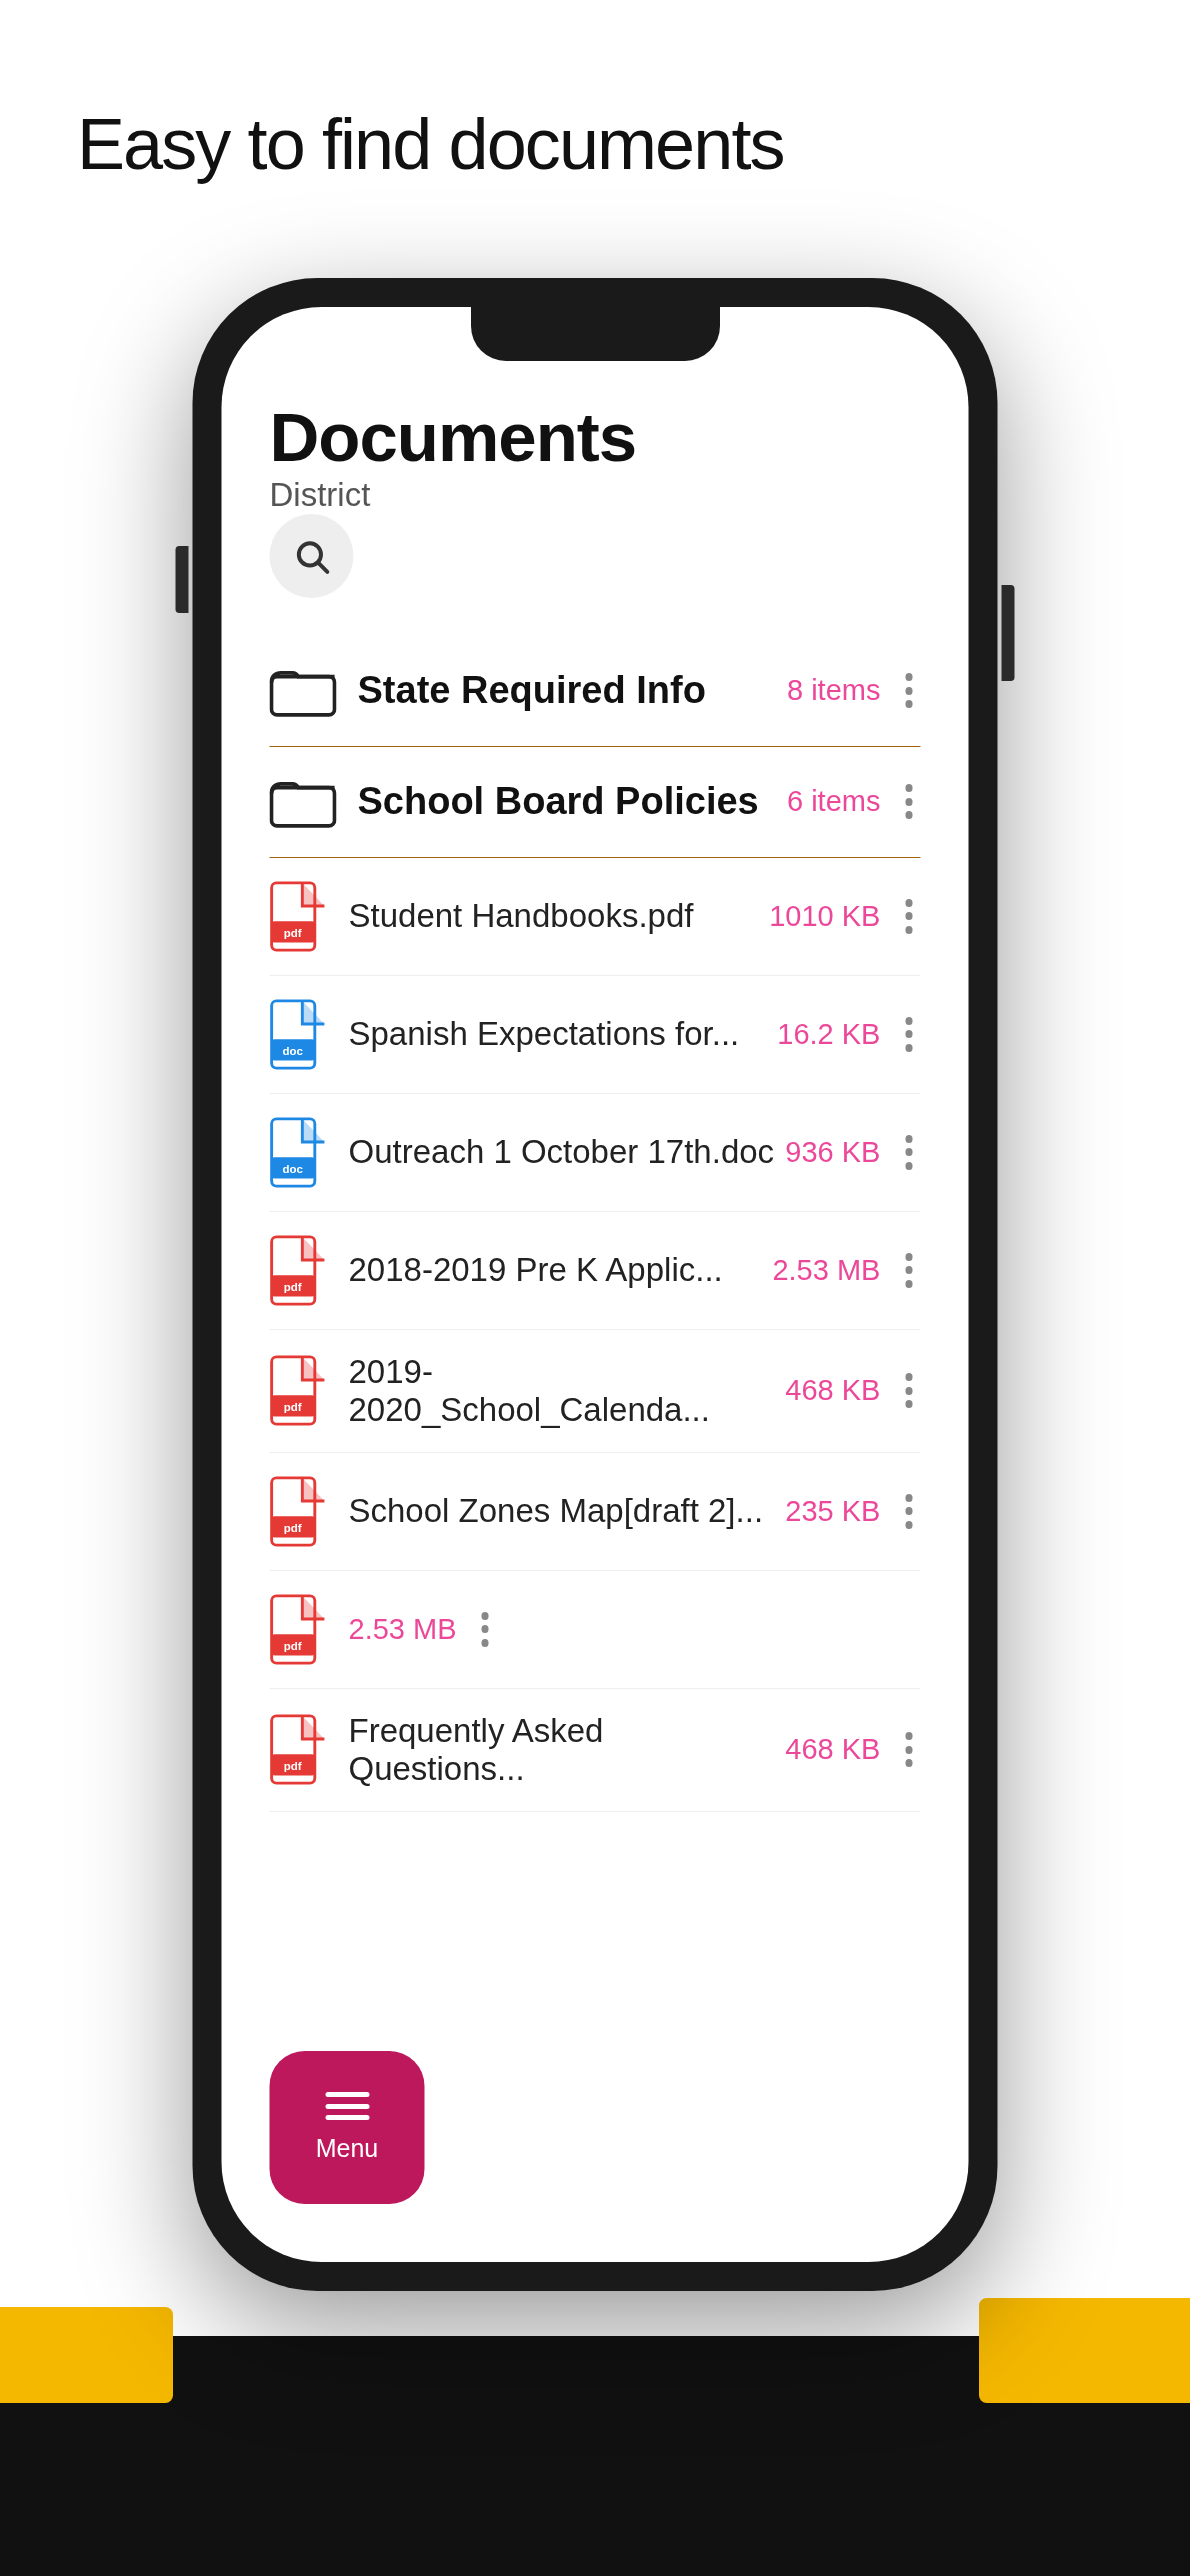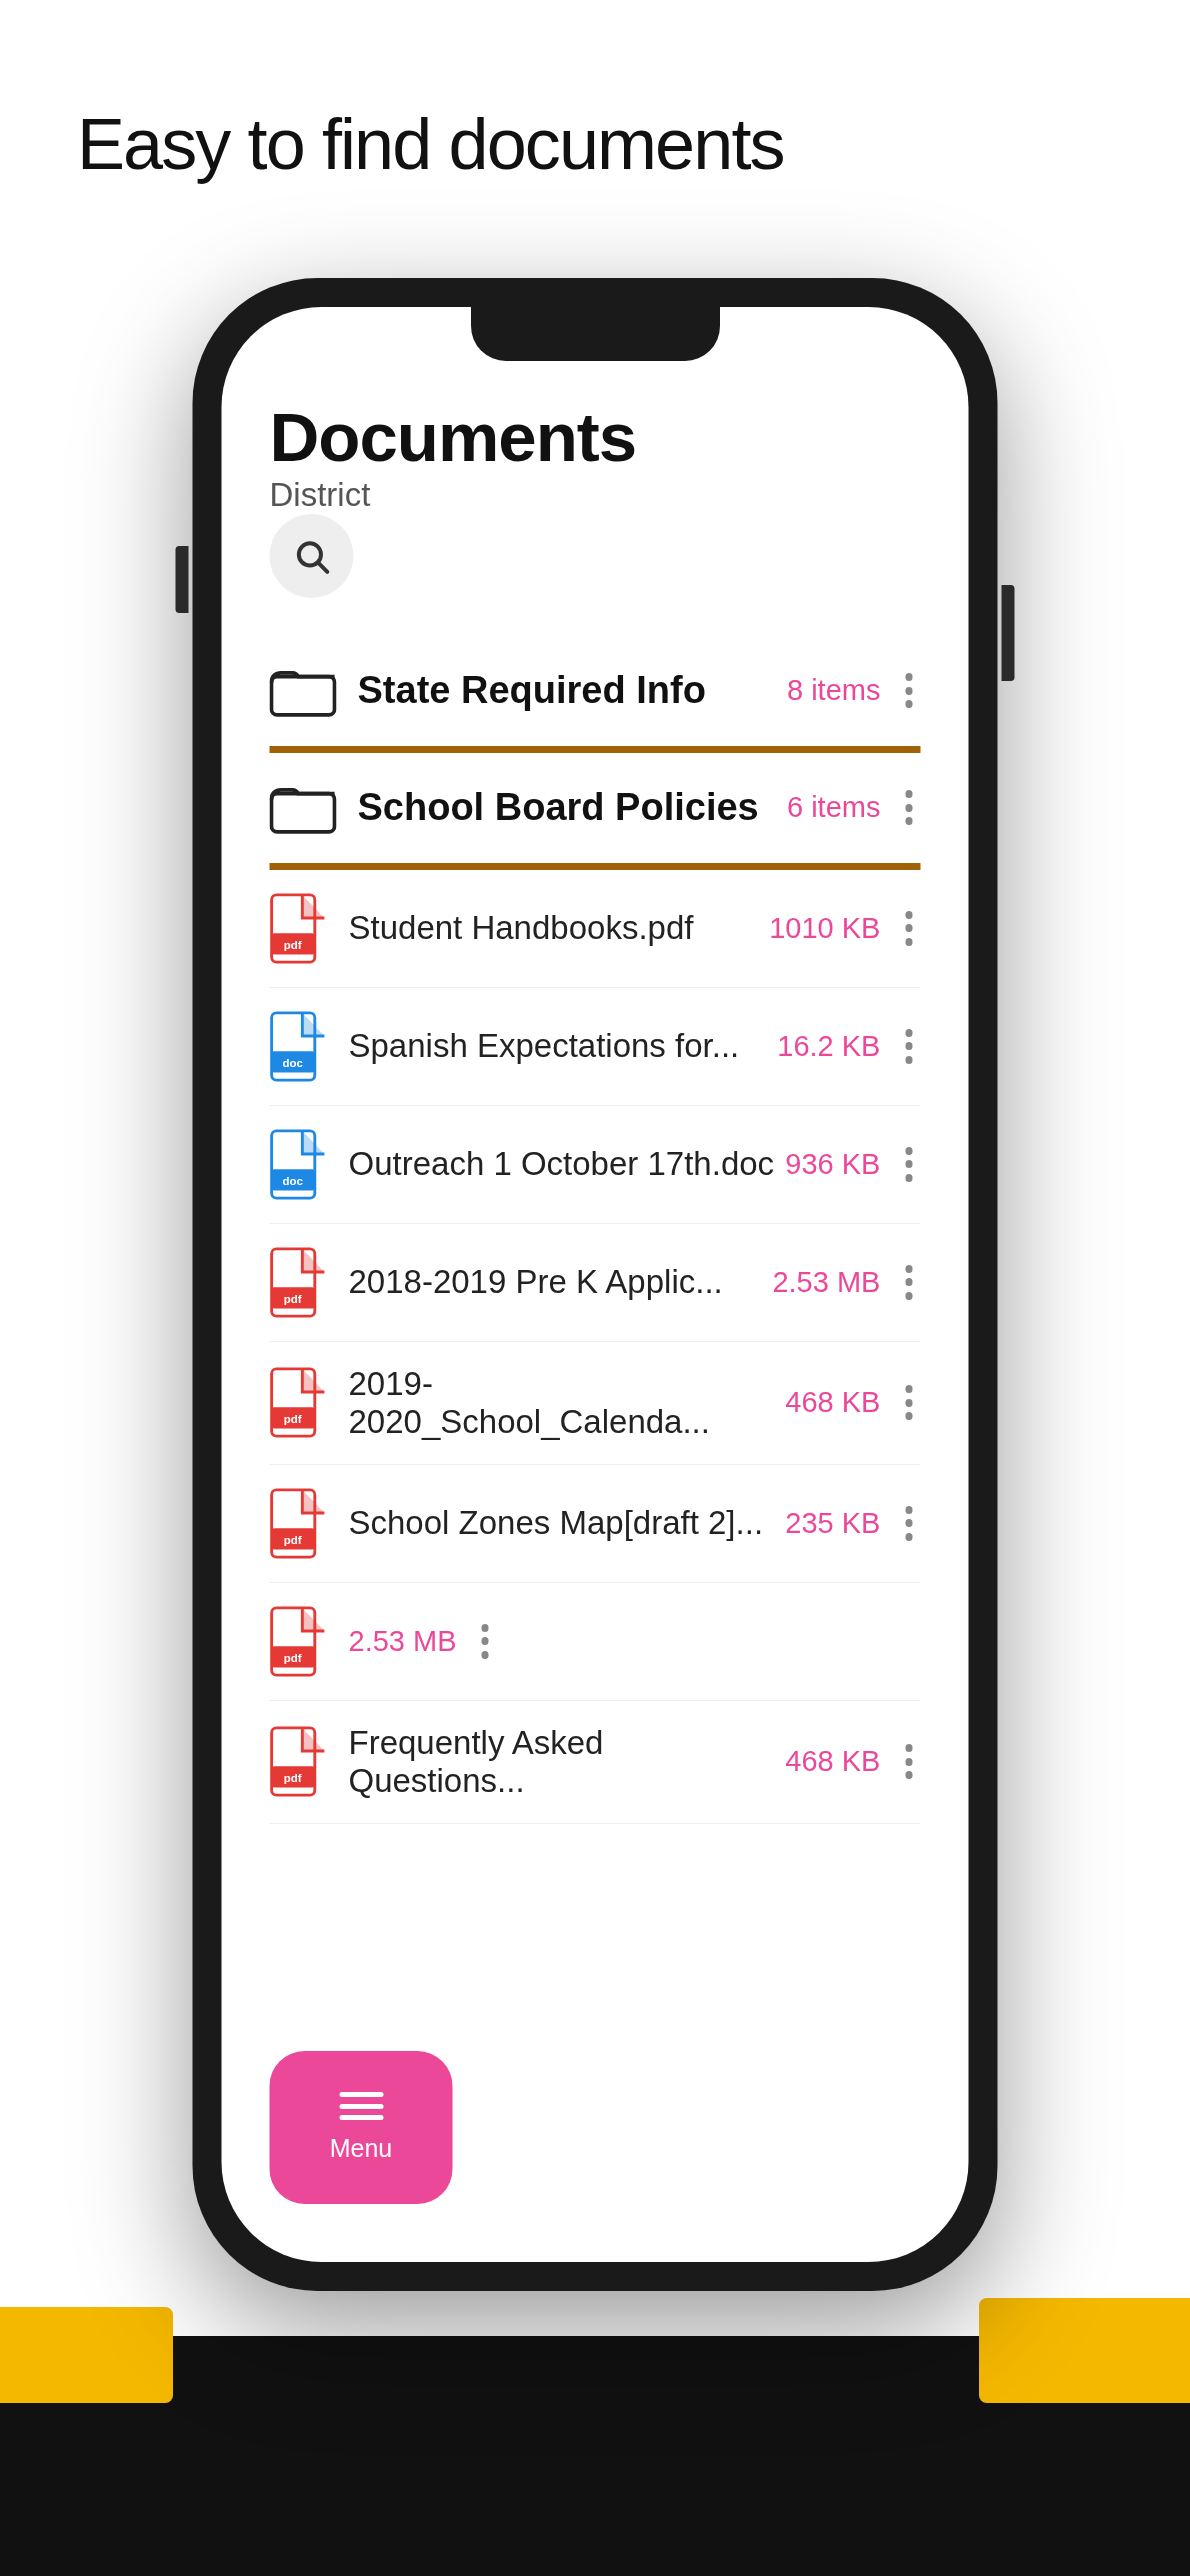--- a/index.html
+++ b/index.html
@@ -179,21 +179,21 @@
     .search-btn svg {
       width: 38px;
       height: 38px;
     }
 
     
     .folder-item {
       display: flex;
       align-items: center;
       padding: 27px 0;
-      border-bottom: 7px solid #a16207;
+      border-bottom: 1px solid #a16207;
       cursor: pointer;
       justify-content: flex-end;
     }
 
     .folder-icon {
       width: 67px;
       height: 56px;
       flex-shrink: 0;
       margin-right: 21px;
     }
@@ -251,23 +251,23 @@
       font-weight: 400;
       color: #222222;
       flex: 1;
     }
 
     
     .menu-btn {
       position: absolute;
       bottom: 58px;
       left: 48px;
-      width: 183px;
+      width: 155px;
       height: 153px;
-      background: #ec4899;
+      background: #be185d;
       border-radius: 35px;
       display: flex;
       flex-direction: column;
       align-items: center;
       justify-content: center;
       gap: 9.6px;
       cursor: pointer;
     }
 
     .menu-icon {

